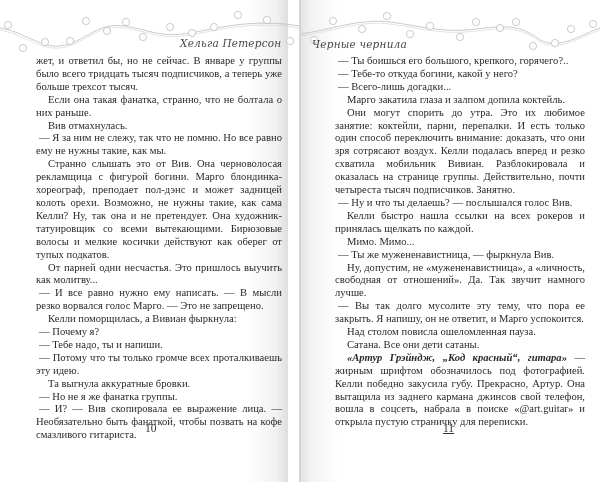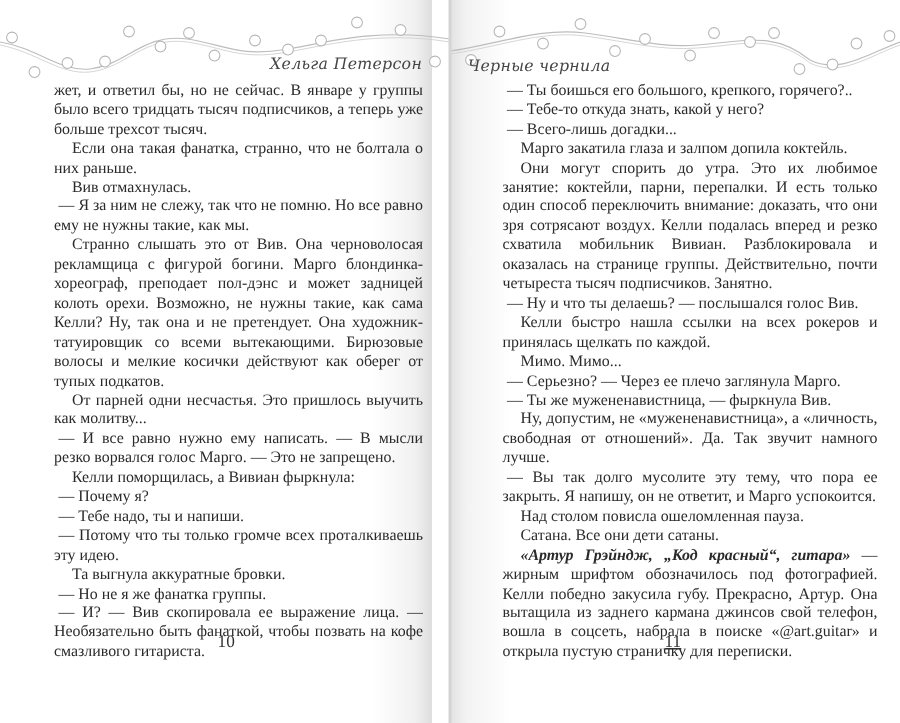--- a/index.html
+++ b/index.html
@@ -93,28 +93,27 @@
           <circle cx="233" cy="46" r="3.6"></circle>
           <circle cx="255" cy="43" r="3.6"></circle>
         <circle cx="271" cy="29" r="3.6"></circle>
           <circle cx="293" cy="24" r="3.6"></circle>
       </g>
     </svg>
     <div class="running-head">Черные чернила</div>
 
     <div class="text">
       <p class="dialog">— Ты боишься его большого, крепкого, горячего?..</p>
-      <p class="dialog">— Тебе-то откуда знать, какой у него?</p>
+      <p class="dialog">— Тебе-то откуда богини, какой у него?</p>
       <p class="dialog">— Всего-лишь догадки...</p>
       <p>Марго закатила глаза и залпом допила коктейль.</p>
       <p>Они могут спорить до утра. Это их любимое занятие: коктейли, парни, перепалки. И есть только один способ переключить внимание: доказать, что они зря сотрясают воздух. Келли подалась вперед и резко схватила мобильник Вивиан. Разблокировала и оказалась на странице группы. Действительно, почти четыреста тысяч подписчиков. Занятно.</p>
       <p class="dialog">— Ну и что ты делаешь? — послышался голос Вив.</p>
       <p>Келли быстро нашла ссылки на всех рокеров и принялась щелкать по каждой.</p>
       <p>Мимо. Мимо...</p>
-      <p class="dialog">— Серьезно? — Через ее плечо заглянула Марго.</p>
       <p class="dialog">— Ты же мужененавистница, — фыркнула Вив.</p>
       <p>Ну, допустим, не «мужененавистница», а «личность, свободная от отношений». Да. Так звучит намного лучше.</p>
       <p class="dialog">— Вы так долго мусолите эту тему, что пора ее закрыть. Я напишу, он не ответит, и Марго успокоится.</p>
       <p>Над столом повисла ошеломленная пауза.</p>
       <p>Сатана. Все они дети сатаны.</p>
       <p><b class="bi">«Артур Грэйндж, „Код красный“, гитара»</b><span> — жирным шрифтом обозначилось под фотографией. Келли победно закусила губу. Прекрасно, Артур. Она вытащила из заднего кармана джинсов свой телефон, вошла в соцсеть, набрала в поиске «@art.guitar» и открыла пустую страничку для переписки.</span></p>
     </div>
 
     <div class="folio">11</div>
   </div>

